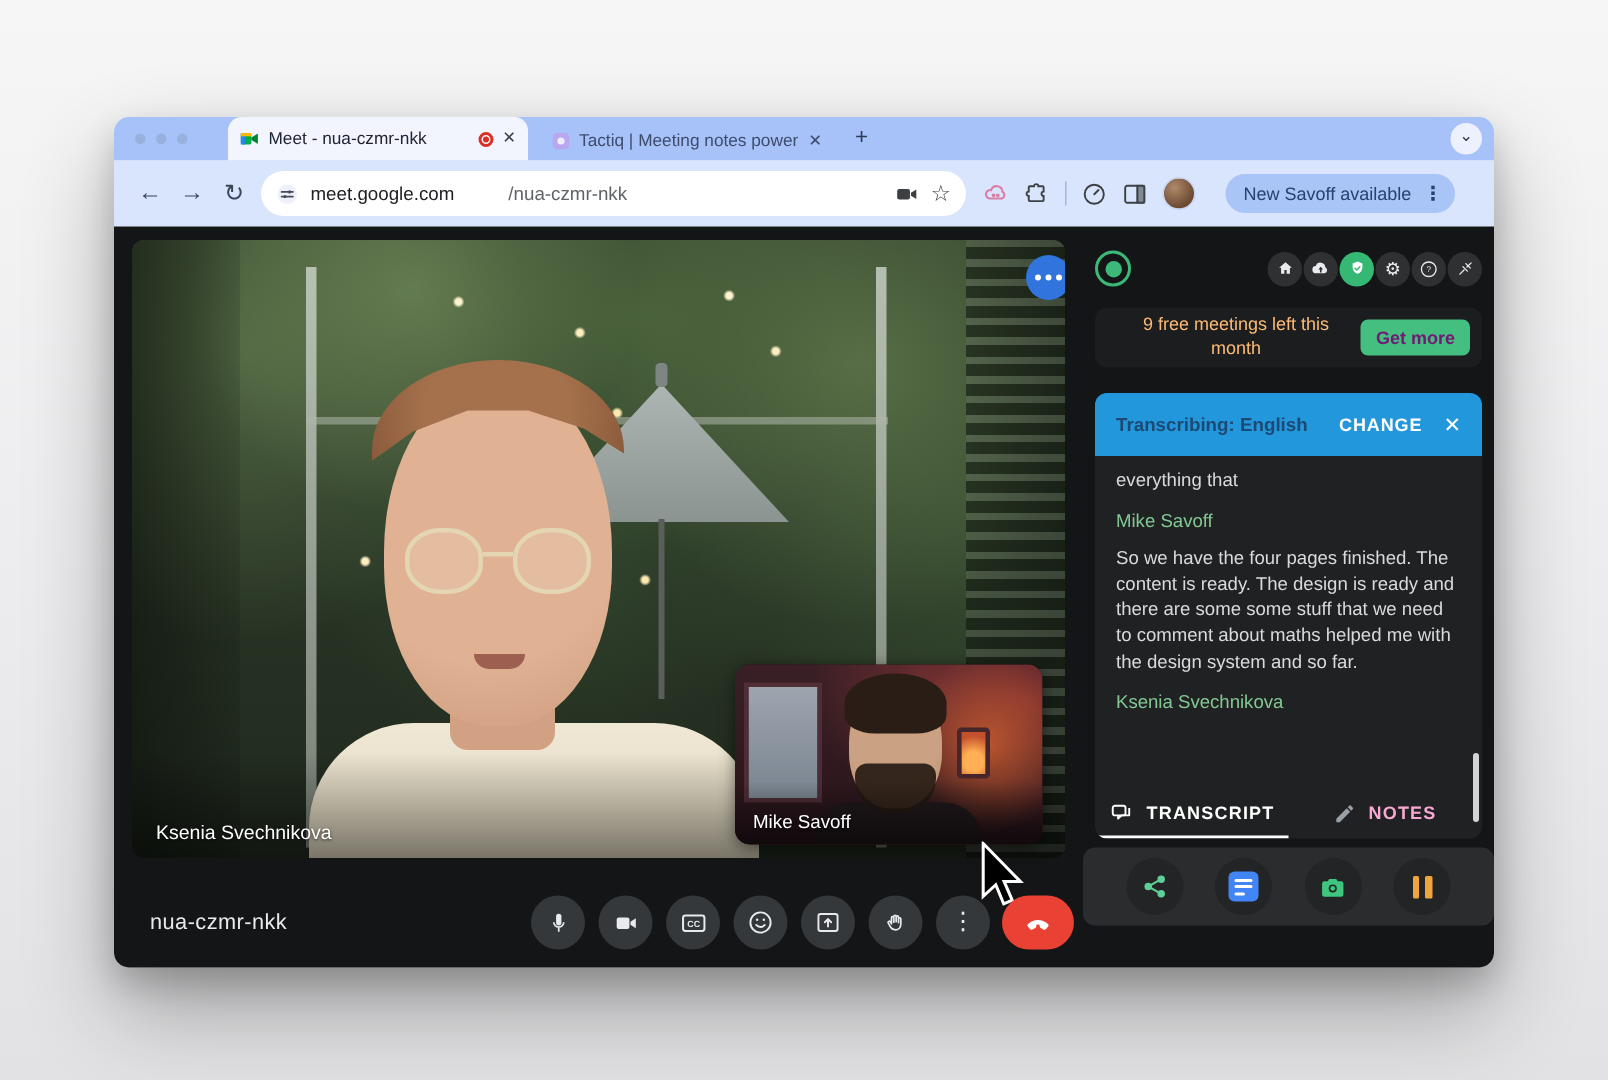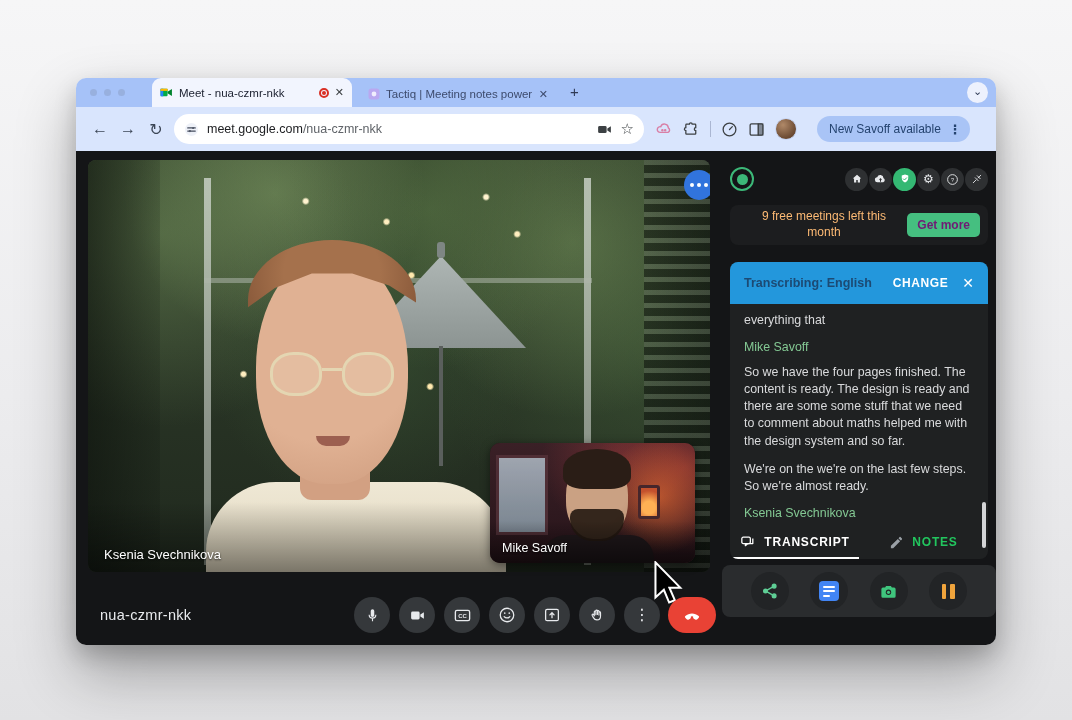--- a/index.html
+++ b/index.html
@@ -42,21 +42,21 @@
   .toolbar {
     position:absolute; left:0; top:29px; width:100%; height:44px;
     background:#d9e5fd; display:flex; align-items:center; padding:0 10px;
   }
   .nav-ic { font-size:16px; color:#3c4656; width:28px; text-align:center; flex:none; }
   .omnibox {
     margin-left:4px; width:470px; height:30px; background:#ffffff; border-radius:15px;
     display:flex; align-items:center; padding:0 10px; gap:8px; flex:none;
   }
   .omni-url { font-size:12.5px; color:#202124; white-space:nowrap; overflow:hidden; flex:1; }
-  .omni-url .path { color:#5f6368; }
+  .omni-url .path { color:#5f6368;padding-left:36px; }
   .ext-row { display:flex; align-items:center; gap:10px; margin-left:12px; }
   .divider { width:1px; height:16px; background:#aab6d2; }
   .avatar { width:22px; height:22px; border-radius:50%; background:radial-gradient(circle at 35% 30%,#b08968,#6b4a33 70%); border:1px solid #c7d6f5; }
   .update-pill {
     margin-left:10px; height:26px; background:#a9c4f6; border-radius:13px;
     display:flex; align-items:center; padding:0 8px 0 12px; gap:8px;
   }
   .update-pill span { font-size:12px; color:#24436f; white-space:nowrap; }
   .update-pill b { font-size:13px; color:#24436f; font-weight:700; }
 
@@ -183,21 +183,21 @@
   .transcribe-label { font-size:12.5px; font-weight:700; color:#1c4a74; }
   .change-btn { margin-left:auto; font-size:12px; font-weight:700; color:#ffffff; letter-spacing:.6px; }
   .tr-close { margin-left:14px; font-size:14px; color:#ffffff; }
   .tr-scroll { flex:1; padding:8px 14px 0 14px; overflow:hidden; }
   .tr-line { font-size:12.4px; color:#d9dadc; line-height:1.38; margin-bottom:11px; }
   .tr-speaker { font-size:12.4px; color:#83c893; margin-bottom:10px; }
   .tabs-row { height:34px; flex:none; display:flex; align-items:center; position:relative; }
   .tq-tab { display:flex; align-items:center; gap:8px; justify-content:center; width:50%;text-align:right; }
   .tq-tab .lbl { font-size:12px; font-weight:700; letter-spacing:.8px; }
   .tq-tab.active .lbl { color:#ffffff; }
-  .tq-tab.inactive .lbl { color:#22c55e; }
+  .tq-tab.inactive .lbl { color:#f9a8d4; }
   .tab-underline { position:absolute; left:0; bottom:0; width:50%; height:2px; background:#ffffff; }
   .scroll-thumb { position:absolute; right:2px; top:240px; width:4px; height:46px; border-radius:2px; background:#d3d4d6; }
 
   .action-bar { margin-top:6px; height:52px; background:#2a2c2e; border-radius:8px;
     display:flex; align-items:center; justify-content:space-around; padding:0 18px; }
   .abtn { width:38px; height:38px; border-radius:50%; background:#222426; display:flex; align-items:center; justify-content:center; }
   .docs-sq { width:20px; height:20px; background:#4285f4; border-radius:4px; display:flex; flex-direction:column; justify-content:center; gap:2.5px; padding:0 4px; }
   .docs-sq i { height:2px; background:#fff; border-radius:1px; }
   .docs-sq i.short { width:60%; }
   .pause-ic { display:flex; gap:4px; }
@@ -438,21 +438,20 @@
         <div class="panel">
           <div class="transcribe-bar">
             <span class="transcribe-label">Transcribing: English</span>
             <span class="change-btn">CHANGE</span>
             <span class="tr-close">✕</span>
           </div>
           <div class="tr-scroll">
             <p class="tr-line">everything that</p>
             <p class="tr-speaker">Mike Savoff</p>
             <p class="tr-line">So we have the four pages finished. The content is ready. The design is ready and there are some some stuff that we need to comment about maths helped me with the design system and so far.</p>
-            <p class="tr-line">We're on the we're on the last few steps. So we're almost ready.</p>
             <p class="tr-speaker">Ksenia Svechnikova</p>
 
           </div>
           <div class="tabs-row">
             <div class="tq-tab active">
               <svg width="17" height="17" viewBox="0 0 24 24" fill="none" stroke="#ffffff" stroke-width="1.8" stroke-linejoin="round">
                 <rect x="4" y="4.5" width="12" height="9" rx="2"></rect>
                   <path d="M9 13.5v3l3.5-3h7v-7"></path>
               </svg>
               <span class="lbl">TRANSCRIPT</span>

